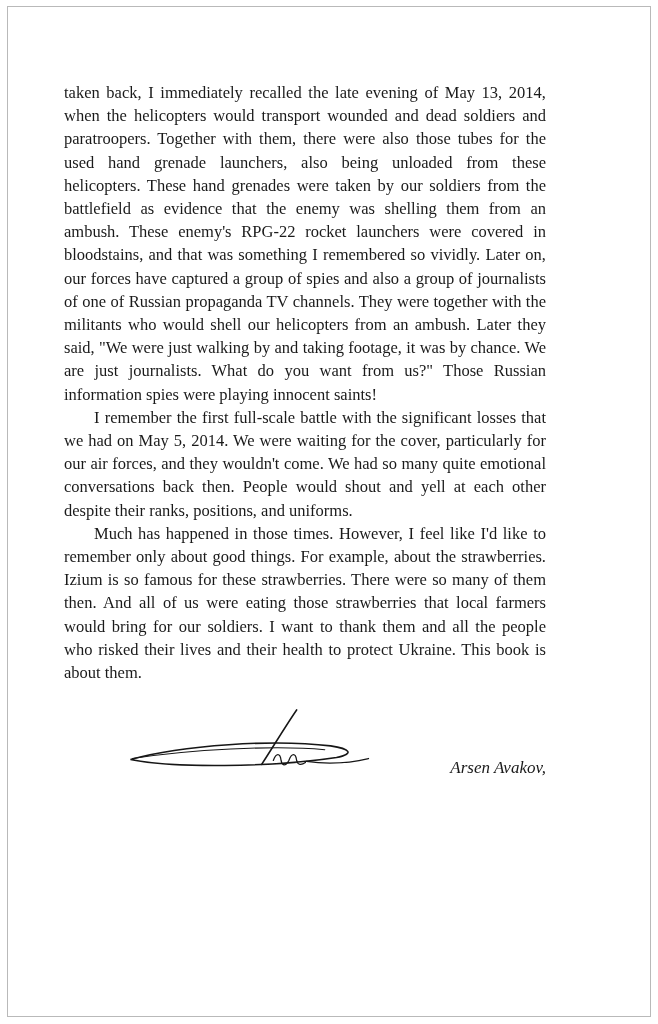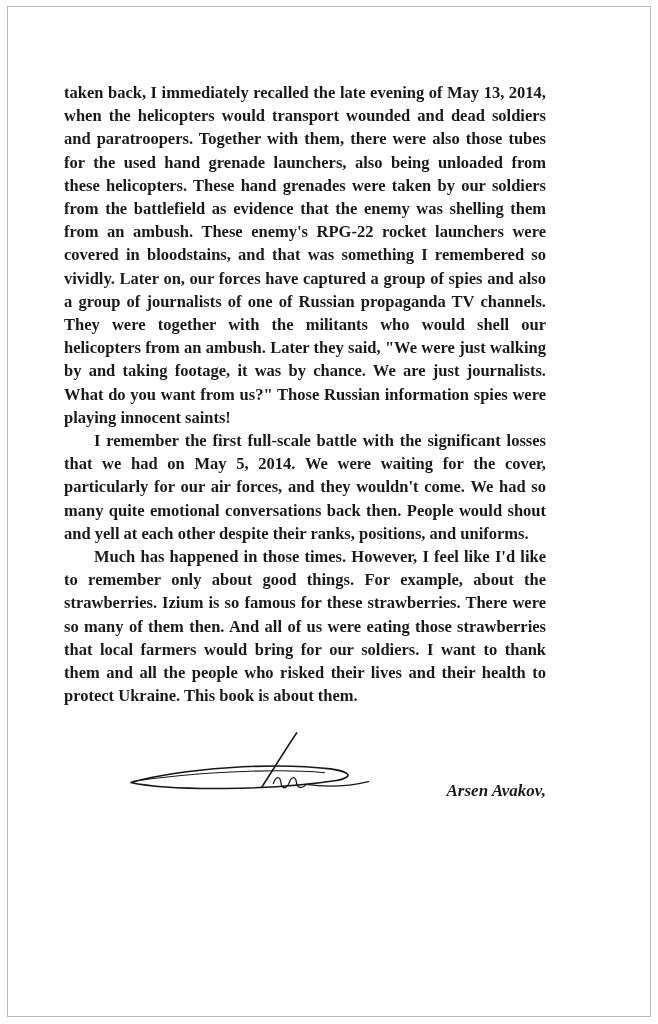--- a/index.html
+++ b/index.html
@@ -22,21 +22,20 @@
     height: 1011px;
     border: 1px solid #b9b9b9;
     background: #ffffff;
   }
   .text-block {
     padding: 74px 104px 0 56px;
     font-size: 16.5px;
     line-height: 23.2px;
     text-align: justify;
     text-justify: inter-word;
-    font-weight: bold;
   }
   .para { text-indent: 30px; }
   .para.first { text-indent: 0; }
   .sig-area {
     position: relative;
     height: 120px;
     margin-top: 22px;
   }
   .sig-svg {
     position: absolute;
@@ -52,21 +51,21 @@
   }
   .sig-text {
     position: absolute;
     right: 104px;
     top: 50px;
     text-align: right;
     font-size: 17px;
     line-height: 23.5px;
     white-space: nowrap;
   }
-  .sig-name { font-style: italic; font-weight: bold; }
+  .sig-name { font-style: italic; }
   .sig-title { font-style: normal; }
 </style>
 </head>
 <body>
 
 <div class="sheet">
   <div class="text-block">
     <p class="para first">taken back, I immediately recalled the late evening of May 13, 2014, when the helicopters would transport wounded and dead soldiers and paratroopers. Together with them, there were also those tubes for the used hand grenade launchers, also being unloaded from these helicopters. These hand grenades were taken by our soldiers from the battlefield as evidence that the enemy was shelling them from an ambush. These enemy's RPG-22 rocket launchers were covered in bloodstains, and that was something I remembered so vividly. Later on, our forces have captured a group of spies and also a group of journalists of one of Russian propaganda TV channels. They were together with the militants who would shell our helicopters from an ambush. Later they said, "We were just walking by and taking footage, it was by chance. We are just journalists. What do you want from us?" Those Russian information spies were playing innocent saints!</p>
     <p class="para">I remember the first full-scale battle with the significant losses that we had on May 5, 2014. We were waiting for the cover, particularly for our air forces, and they wouldn't come. We had so many quite emotional conversations back then. People would shout and yell at each other despite their ranks, positions, and uniforms.</p>
     <p class="para">Much has happened in those times. However, I feel like I'd like to remember only about good things. For example, about the strawberries. Izium is so famous for these strawberries. There were so many of them then. And all of us were eating those strawberries that local farmers would bring for our soldiers. I want to thank them and all the people who risked their lives and their health to protect Ukraine. This book is about them.</p>

